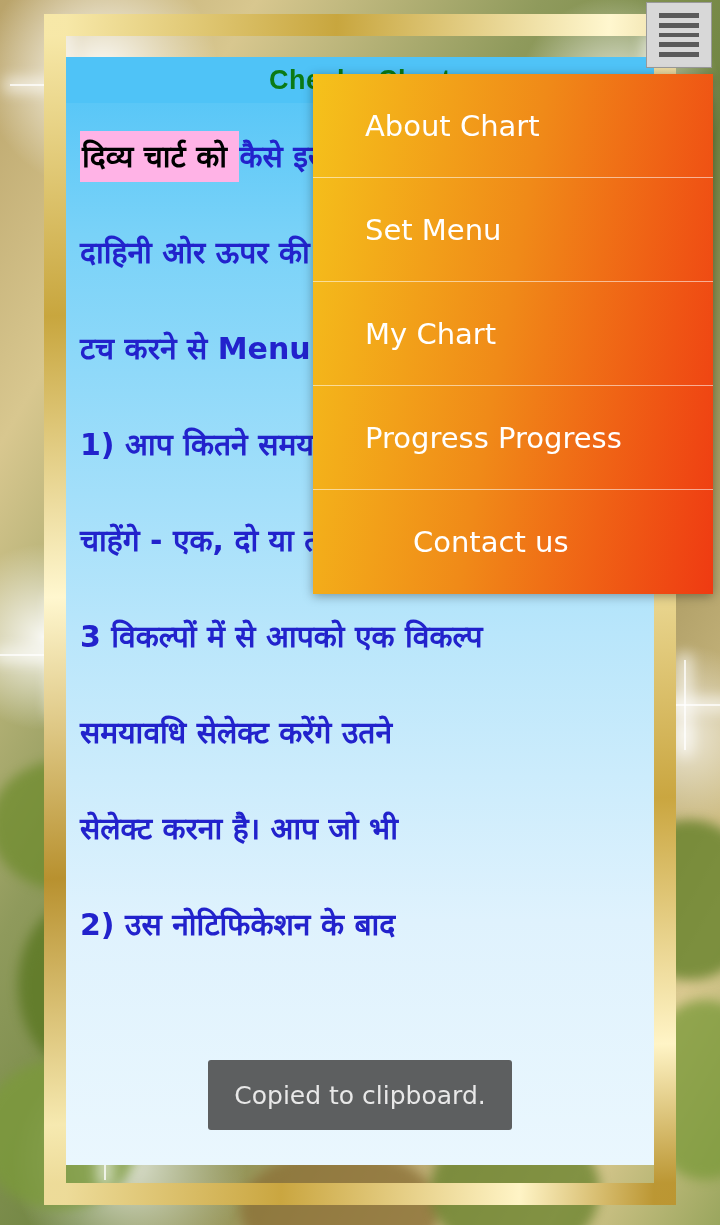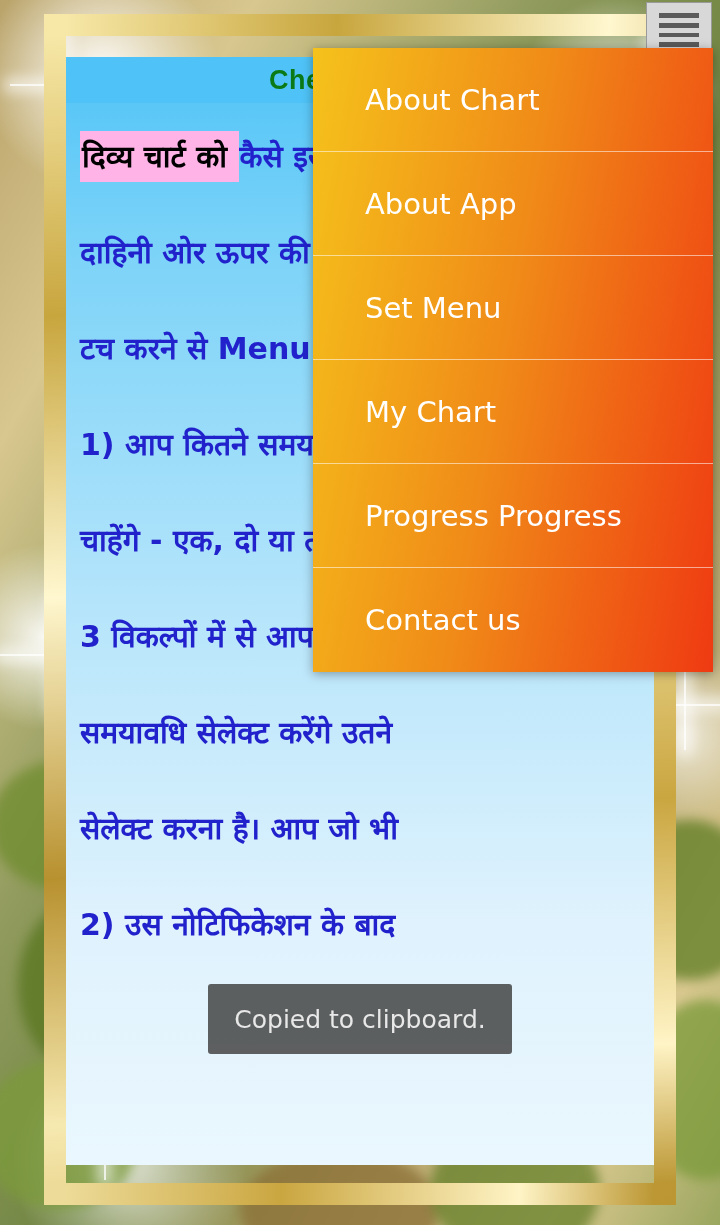--- a/index.html
+++ b/index.html
@@ -104,40 +104,40 @@
   #menu-button span {
     display: block;
     width: 100%;
     height: 5px;
     background: #5b5b5b;
   }
 
   
   #dropdown {
     position: absolute;
-    left: 313px; top: 48px;
+    left: 313px; top: 74px;
     width: 400px;
     background: linear-gradient(100deg, #f5c21b 0%, #f08a18 48%, #ef3a12 100%);
     box-shadow: 0 2px 10px rgba(0,0,0,0.35);
   }
   .menu-item {
     height: 104px;
     display: flex; align-items: center;
     padding-left: 52px;
     color: #ffffff;
     font-family: "DejaVu Sans", sans-serif;
     font-size: 29px;
     border-bottom: 1px solid rgba(255,255,255,0.55);
   }
-  .menu-item:last-child { border-bottom: none; }
+  .menu-item:last-child { border-bottom: none; margin-left: 48px; }
 
   
   #toast {
     position: absolute;
-    left: 208px; top: 984px;
+    left: 208px; top: 1060px;
     width: 304px; height: 70px;
     background: rgba(70,70,70,0.86);
     border-radius: 3px;
     display: flex; align-items: center; justify-content: center;
     color: #e8e8e8;
     font-family: "DejaVu Sans", sans-serif;
     font-size: 25px;
   }
 </style>
 </head>
@@ -183,21 +183,20 @@
   <div id="menu-button">
     <span></span>
     <span></span>
     <span></span>
     <span></span>
     <span></span>
   </div>
 
   <div id="dropdown">
     <div class="menu-item">About Chart</div>
-    <div class="menu-item">About App</div>
     <div class="menu-item">Set Menu</div>
     <div class="menu-item">My Chart</div>
     <div class="menu-item">Progress Progress</div>
     <div class="menu-item">Contact us</div>
   </div>
 
   <div id="toast">Copied to clipboard.</div>
 
 </div>
 

